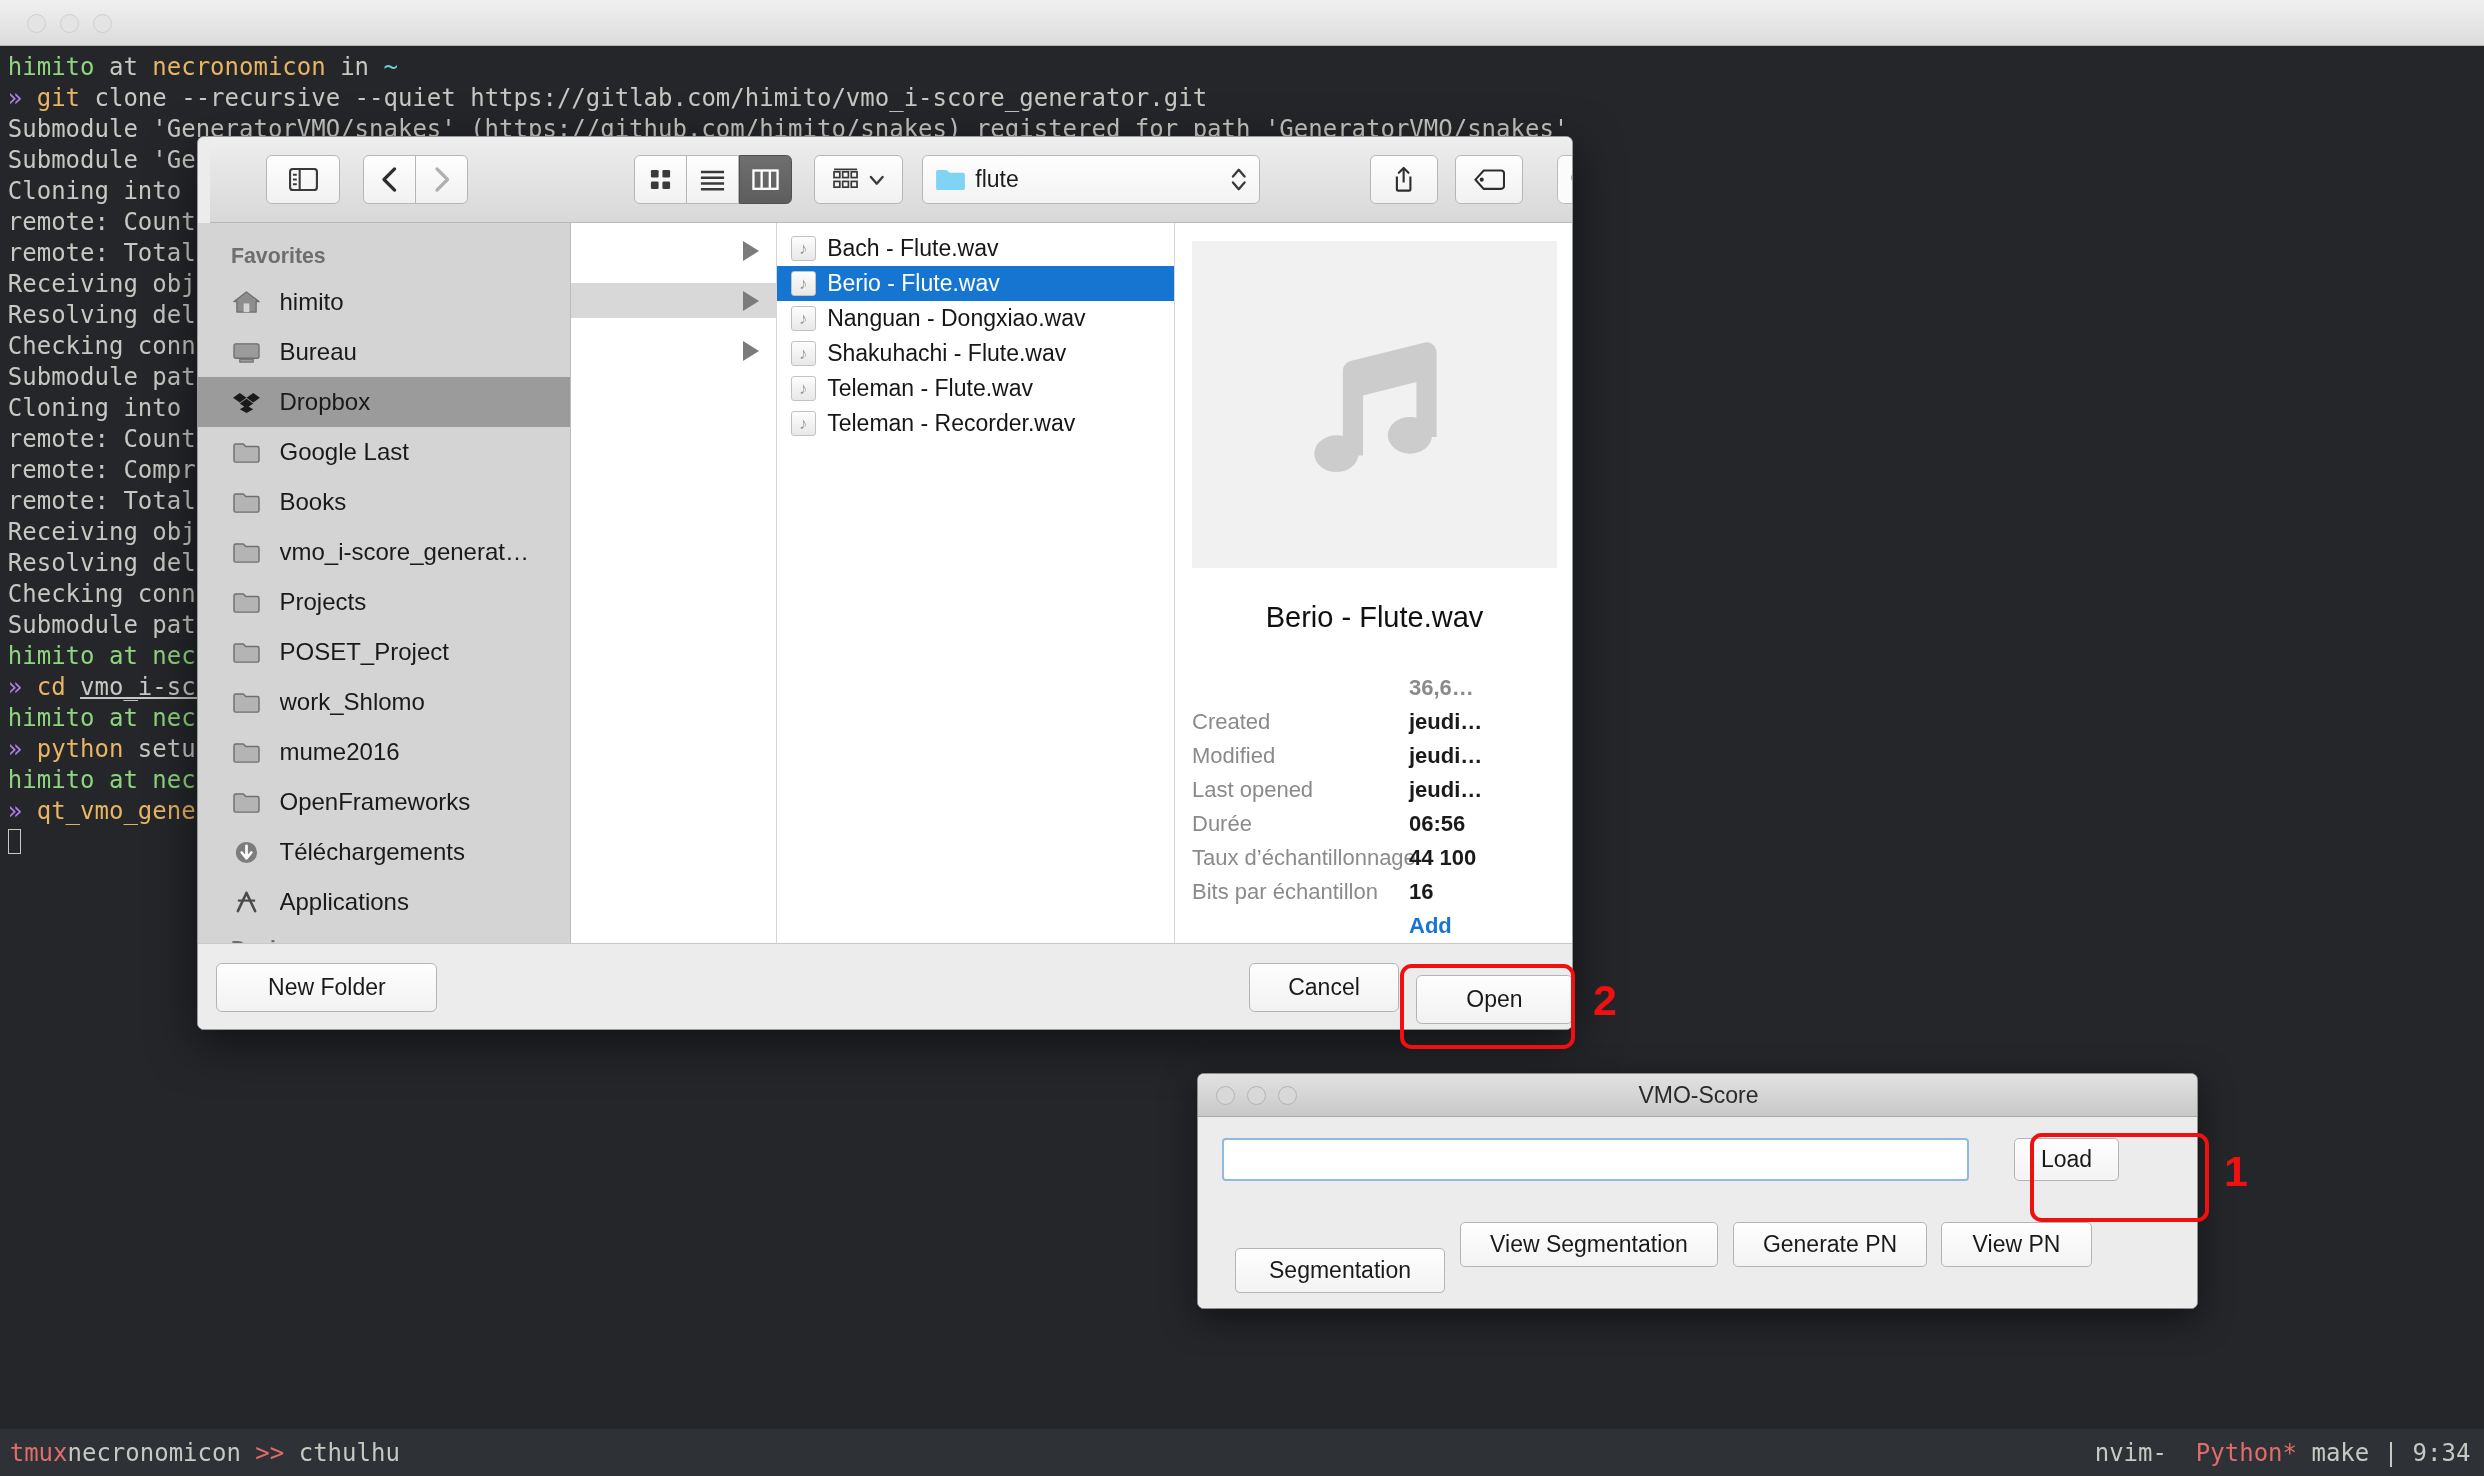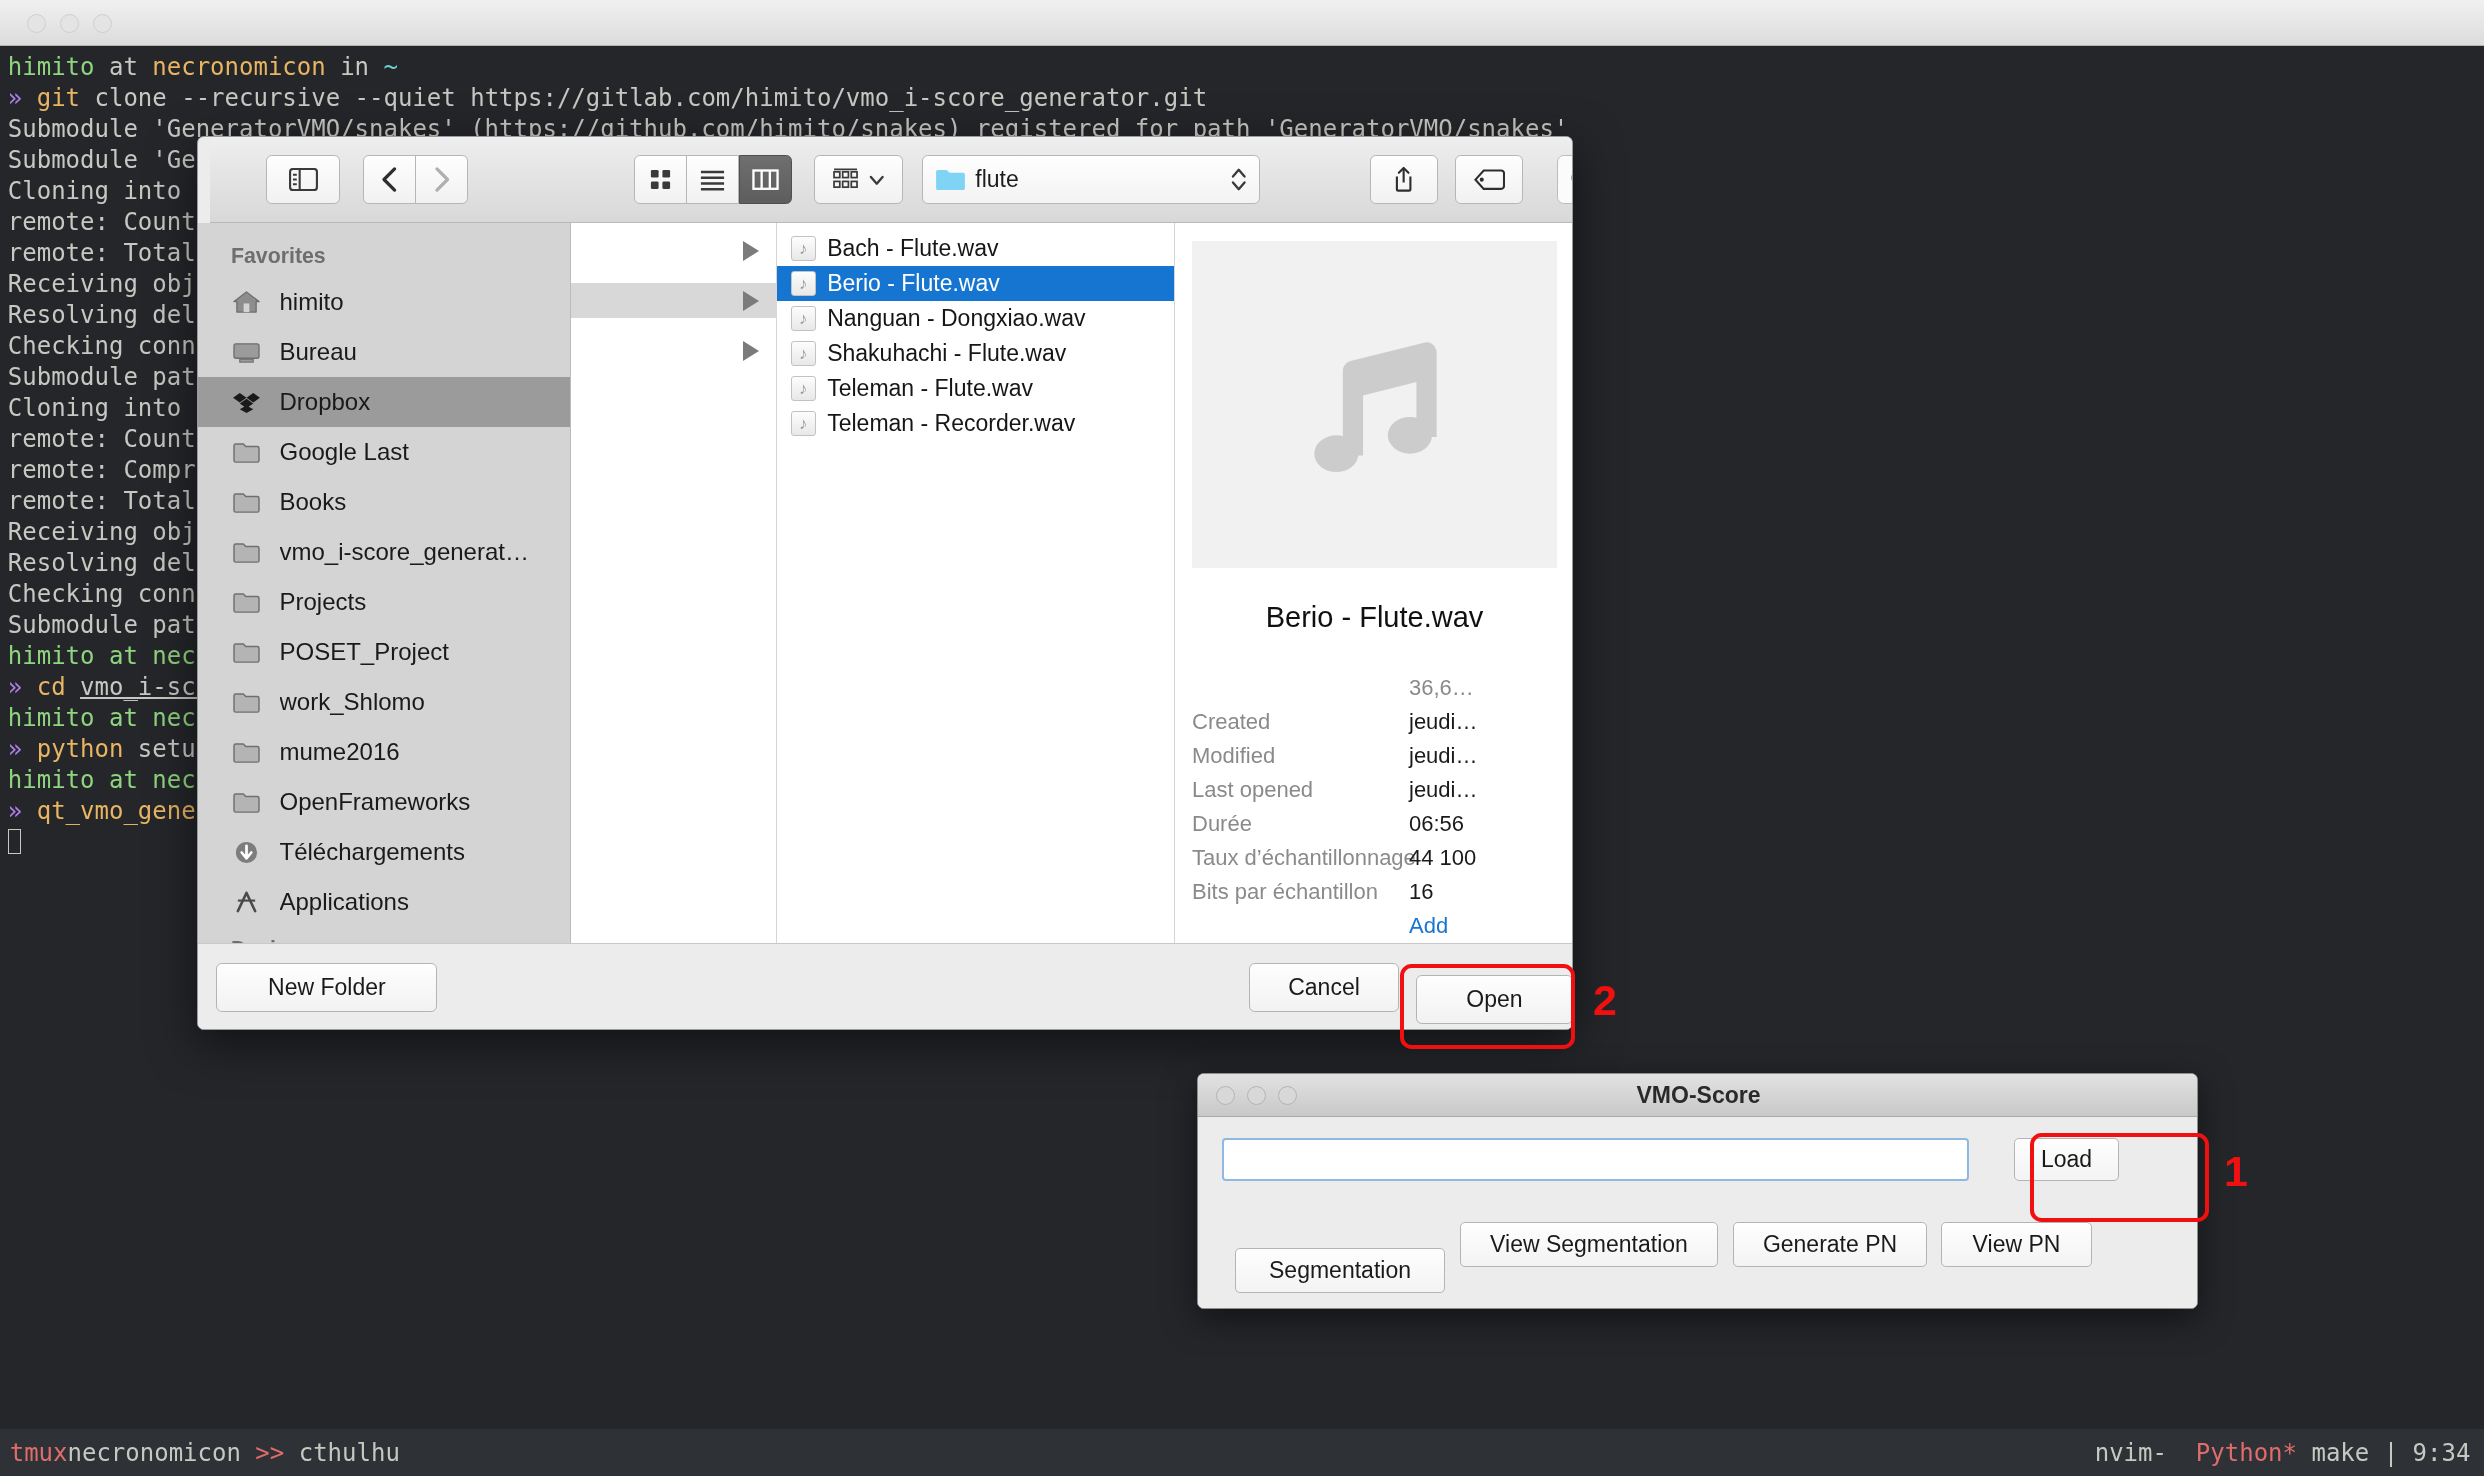--- a/index.html
+++ b/index.html
@@ -200,21 +200,21 @@
   }
   #preview-meta {
     margin-top: 37px; width: 365px;
     font-size: 22px; line-height: 34px;
   }
   .meta-row { display: flex; justify-content: flex-start; }
   .meta-k {
     width: 217px; text-align: left; color: #8a8a8a; padding-right: 10.7px;
     white-space: nowrap;
   }
-  .meta-v { color: #1a1a1a; white-space: nowrap; }
+  .meta-v { color: #1a1a1a; white-space: nowrap; font-weight: bold; }
   .meta-v.muted { color: #8a8a8a; }
   .meta-v.link { color: #1675d1; }
 
   #finder-footer {
     position: absolute; left: 0; top: 806px; width: 1376px; height: 87px;
     background: #ececec; border-top: 1px solid #c9c9c9;
   }
   .footer-btn {
     position: absolute; top: 19.4px; height: 49px;
     background: linear-gradient(to bottom, #fefefe, #f2f2f2);
@@ -235,21 +235,21 @@
     border-radius: 6.8px;
     box-shadow: 0 9.7px 33px rgba(0,0,0,0.5);
     overflow: hidden;
   }
   #vmo-titlebar {
     position: absolute; left: 0; top: 0; width: 1001px; height: 43px;
     background: linear-gradient(to bottom, #e2e2e2, #c8c8c8);
     border-bottom: 1px solid #a9a9a9;
   }
   #vmo-title {
-    line-height: 43px; text-align: center; font-size: 23px; color: #2a2a2a; font-weight: bold;
+    line-height: 43px; text-align: center; font-size: 23px; color: #2a2a2a;
   }
   .vmo-dot {
     position: absolute; top: 11.6px; width: 19.4px; height: 19.4px;
     border-radius: 50%; background: #d8d8d8; border: 1px solid #b4b4b4;
   }
   .vmo-dot.v1 { left: 17.5px; }
   .vmo-dot.v2 { left: 49px; }
   .vmo-dot.v3 { left: 80px; }
   #vmo-body { position: absolute; left: 0; top: 43px; width: 1001px; height: 193px; background: #ececec; }
   #vmo-path-input {

